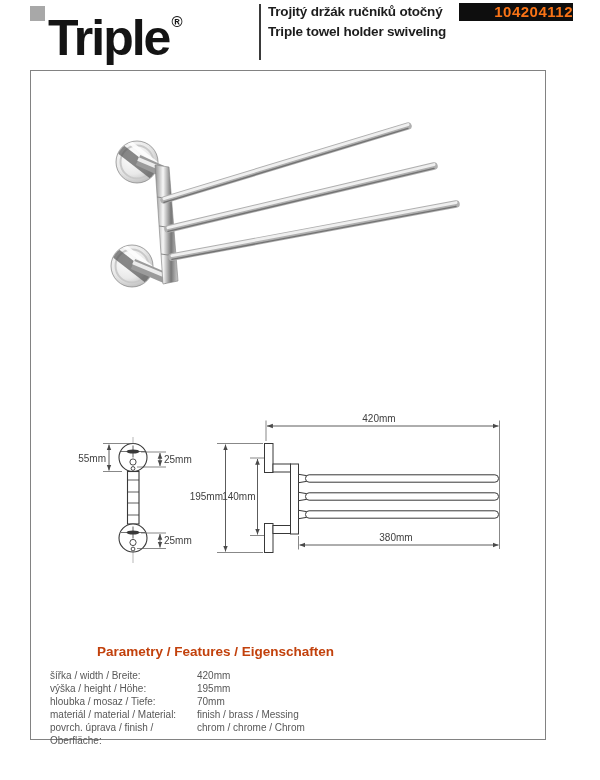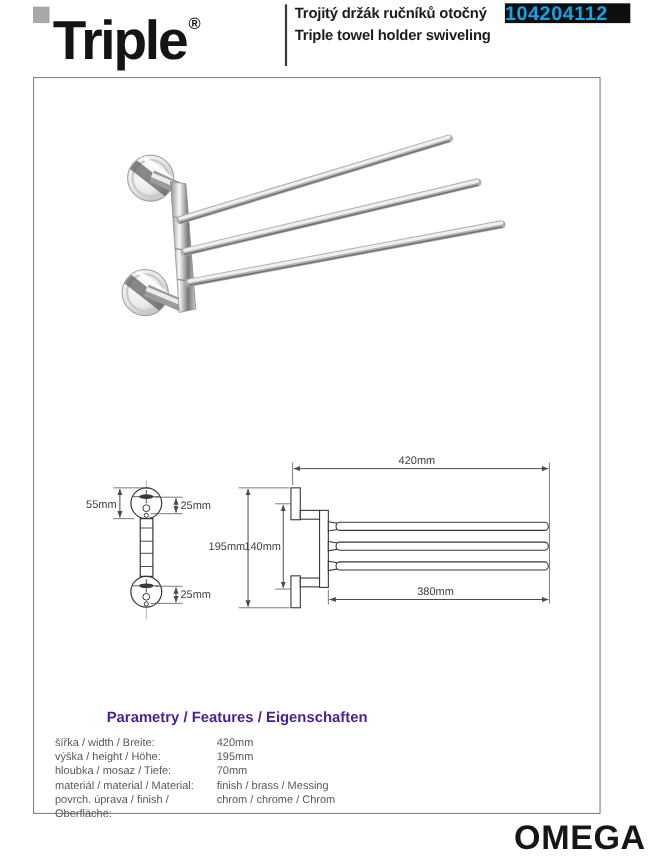--- a/index.html
+++ b/index.html
@@ -7,31 +7,31 @@
         font-family:"Liberation Sans", sans-serif;color:#1a1a1a;}
   
   .logo-square{position:absolute;left:30px;top:6px;width:15px;height:15px;background:#a8a8a8;}
   .logo-text{position:absolute;left:48px;top:-4px;font-size:50px;font-weight:700;
              letter-spacing:-2px;color:#141414;line-height:52px;}
   .logo-text sup{font-size:15px;font-weight:700;letter-spacing:0;vertical-align:28px;margin-left:2px;}
   .header-divider{position:absolute;left:259px;top:4px;width:2px;height:56px;background:#3a3a3a;}
   .titles{position:absolute;left:268px;top:2px;font-size:13.5px;font-weight:700;
           line-height:19.5px;color:#1c1c1c;letter-spacing:-0.2px;white-space:nowrap;}
   .code-badge{position:absolute;left:459px;top:3px;width:114px;height:18px;background:#0e0e0e;
-              color:#0ea5e9;font-size:18px;font-weight:700;text-align:left;line-height:18px;
+              color:#f97316;font-size:15px;font-weight:700;text-align:right;line-height:18px;
               letter-spacing:0.5px;}
   
   .main-box{position:absolute;left:30px;top:70px;width:514px;height:668px;
             border:1.5px solid #828282;background:#fff;}
   
   .photo-svg{position:absolute;left:95px;top:112px;width:380px;height:196px;}
   .drawing-svg{position:absolute;left:60px;top:406px;width:460px;height:162px;}
   .drawing-svg text{font-family:"Liberation Sans", sans-serif;font-size:10px;fill:#3f3f3f;}
   
-  .params-heading{position:absolute;left:50px;top:644px;font-size:13.5px;font-weight:700;color:#4c1d95;padding-left:47px;}
+  .params-heading{position:absolute;left:50px;top:644px;font-size:13.5px;font-weight:700;color:#c2410c;padding-left:47px;}
   .params-table{position:absolute;left:50px;top:670px;font-size:10px;color:#585858;line-height:12.9px;}
   .param-row{display:flex;}
   .param-label{width:147px;}
   .param-value{width:300px;}
   
   .collection{position:absolute;left:436px;top:744px;width:151px;text-align:right;
               font-size:31px;font-weight:700;letter-spacing:0.5px;color:#161616;}
 </style>
 </head>
 <body>
@@ -215,15 +215,14 @@
     <div class="param-row">
       <span class="param-label">materiál / material / Material:</span>
       <span class="param-value">finish / brass / Messing</span>
     </div>
     <div class="param-row">
       <span class="param-label">povrch. úprava / finish / Oberfläche:</span>
       <span class="param-value">chrom / chrome / Chrom</span>
     </div>
   </div>
 
-  <div class="collection">OMEGA</div>
 
 </div>
 
 </body></html>

